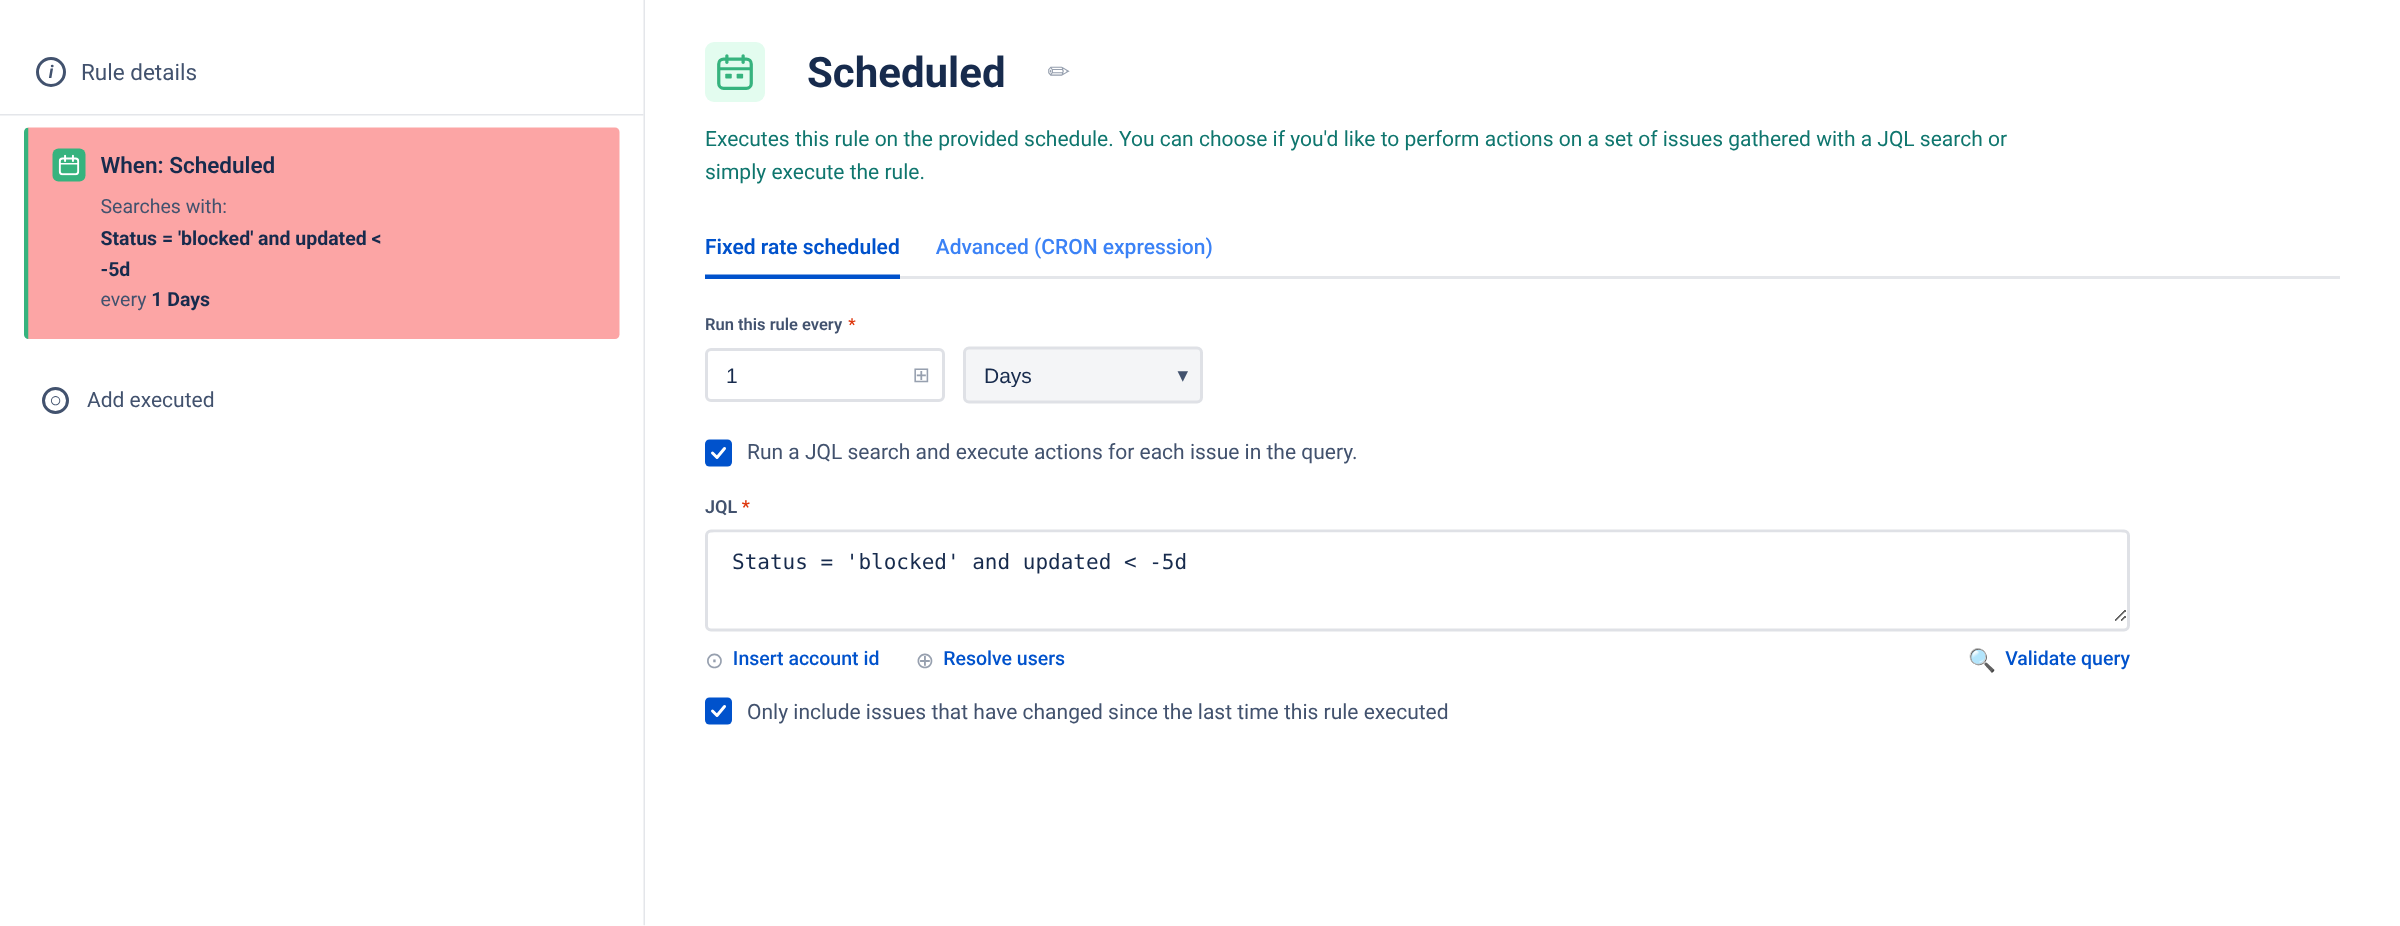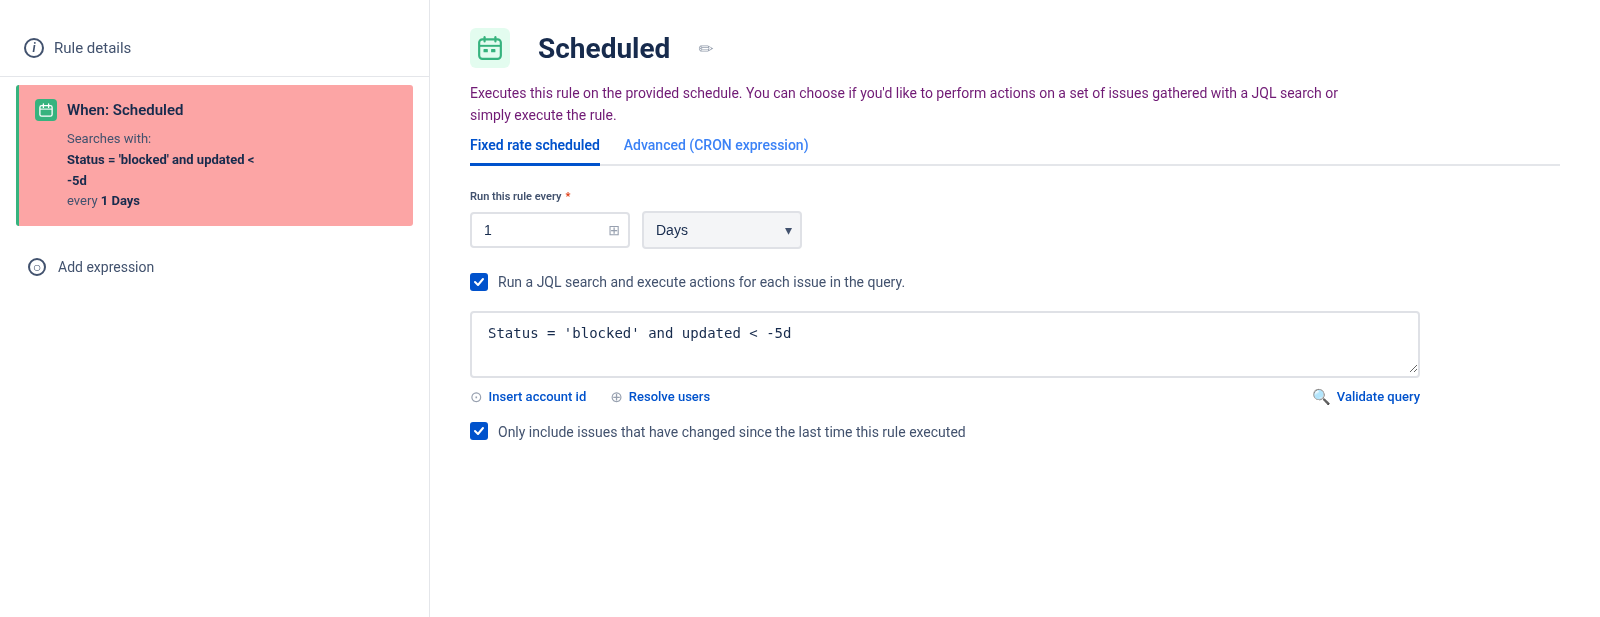--- a/index.html
+++ b/index.html
@@ -134,24 +134,25 @@
       font-size: 28px;
       font-weight: 700;
       color: #172b4d;
     }
     .edit-icon {
       color: #97a0af;
       font-size: 18px;
       cursor: pointer;
     }
     .main-description {
-      color: #701a75;
+      color: #0f766e;
       font-size: 14px;
       line-height: 1.6;
       max-width: 900px;
+      margin-bottom: 20px;
     }
     
     .tabs {
       display: flex;
       gap: 0;
       border-bottom: 2px solid #e4e6ea;
       margin-bottom: 24px;
     }
     .tab {
       padding: 10px 0;
@@ -349,21 +350,21 @@
       </div>
       <div class="when-details">
         <span>Searches with:</span><br>
         <strong><span>Status = 'blocked' and updated &lt;</span><br><span>-5d</span></strong><br>
         <span>every</span> <strong>1 Days</strong>
       </div>
     </div>
 
     <div class="sidebar-add-component">
       <div class="add-circle">○</div>
-      <span>Add expression</span>
+      <span>Add executed</span>
     </div>
   </div>
 
   <div class="main">
 
     <div class="main-header">
       <div class="main-calendar-icon">
         <svg width="26" height="26" viewBox="0 0 24 24" fill="none">
           <rect x="2" y="4" width="20" height="18" rx="3" fill="none" stroke="#36b37e" stroke-width="2"></rect>
           <line x1="7" y1="2" x2="7" y2="6" stroke="#36b37e" stroke-width="2" stroke-linecap="round"></line>
@@ -410,20 +411,24 @@
 
     <div class="checkbox-row">
       <div class="checkbox-blue">
         <svg viewBox="0 0 12 12" fill="none">
           <polyline points="2,6 5,9 10,3" stroke="white" stroke-width="2" stroke-linecap="round" stroke-linejoin="round"></polyline>
         </svg>
       </div>
       <span>Run a JQL search and execute actions for each issue in the query.</span>
     </div>
 
+    <div class="jql-label">
+      <span>JQL</span>
+      <span class="required-star"> *</span>
+    </div>
 
     <div class="jql-textarea-wrapper">
       <textarea class="jql-textarea" style="">Status = 'blocked' and updated &lt; -5d</textarea>
     </div>
 
     <div class="jql-actions">
       <div class="jql-action-link">
         <span class="action-icon">⊙</span>
         <span>Insert account id</span>
       </div>

